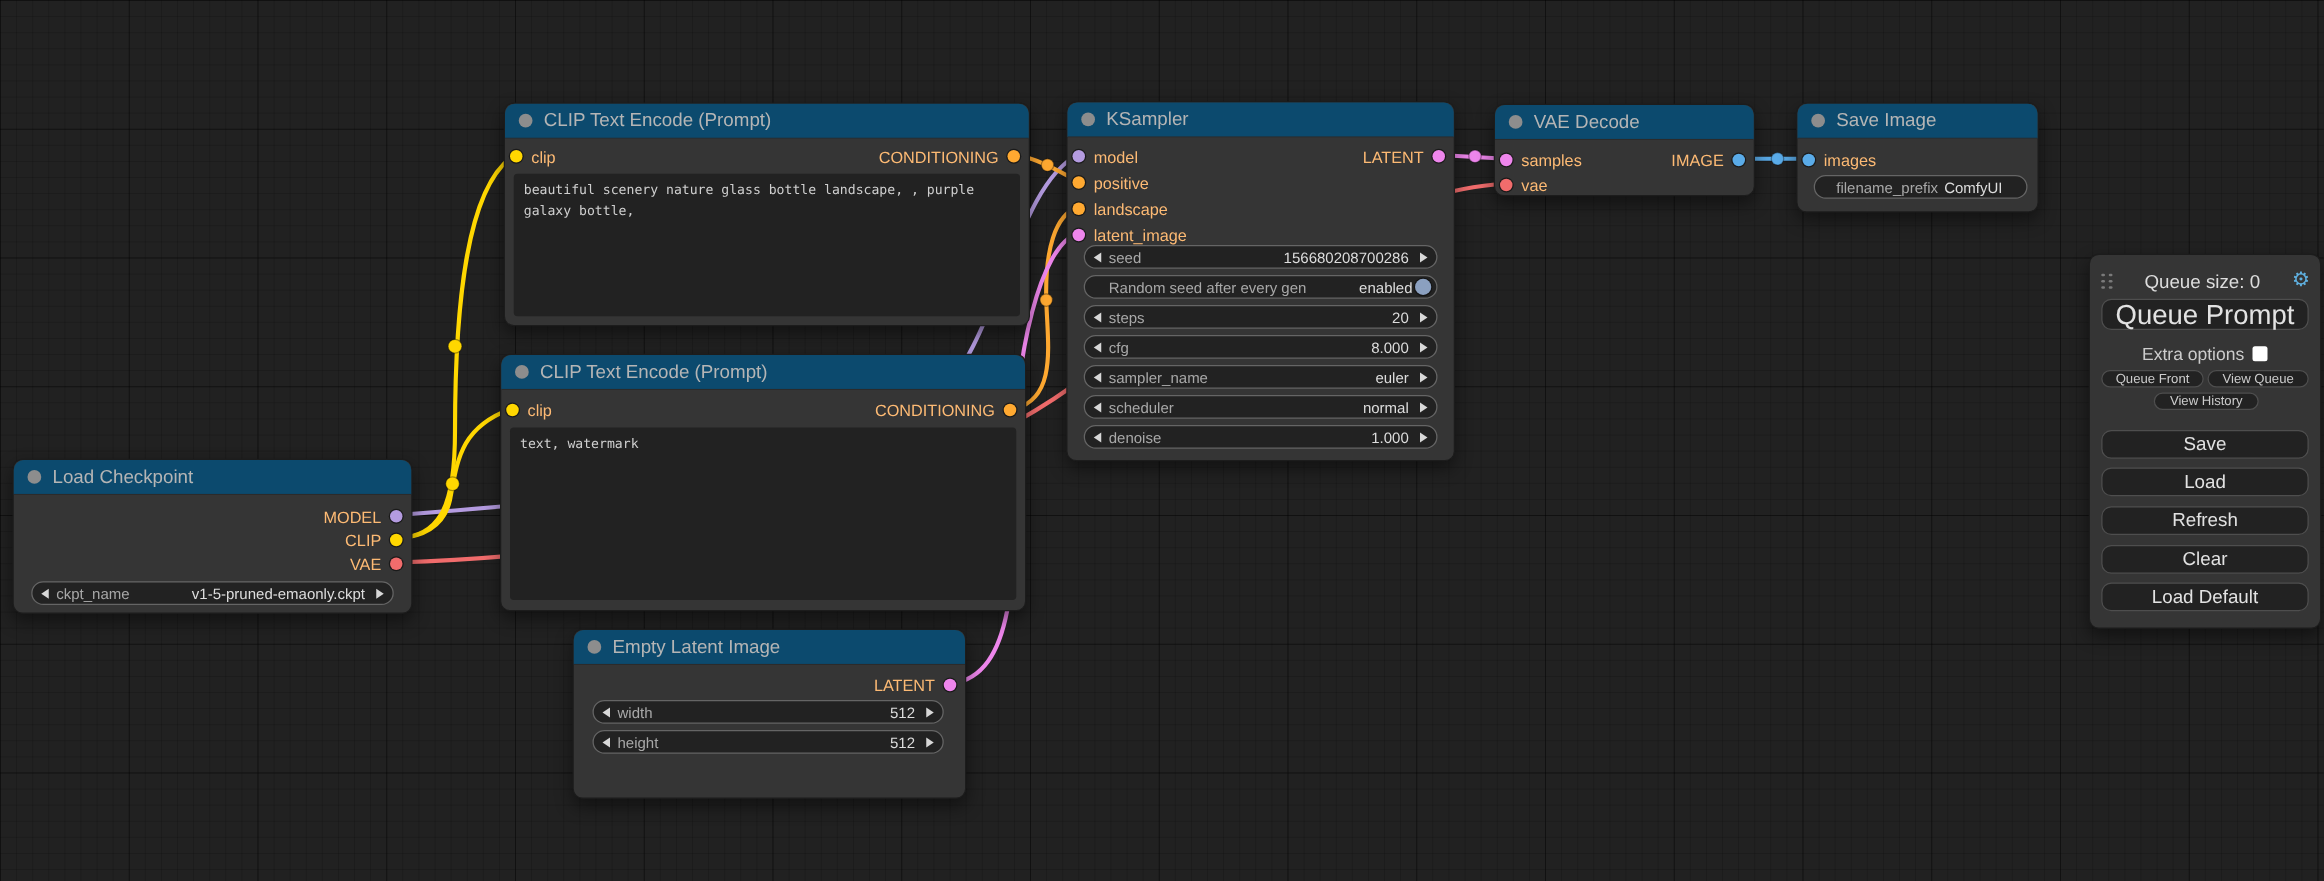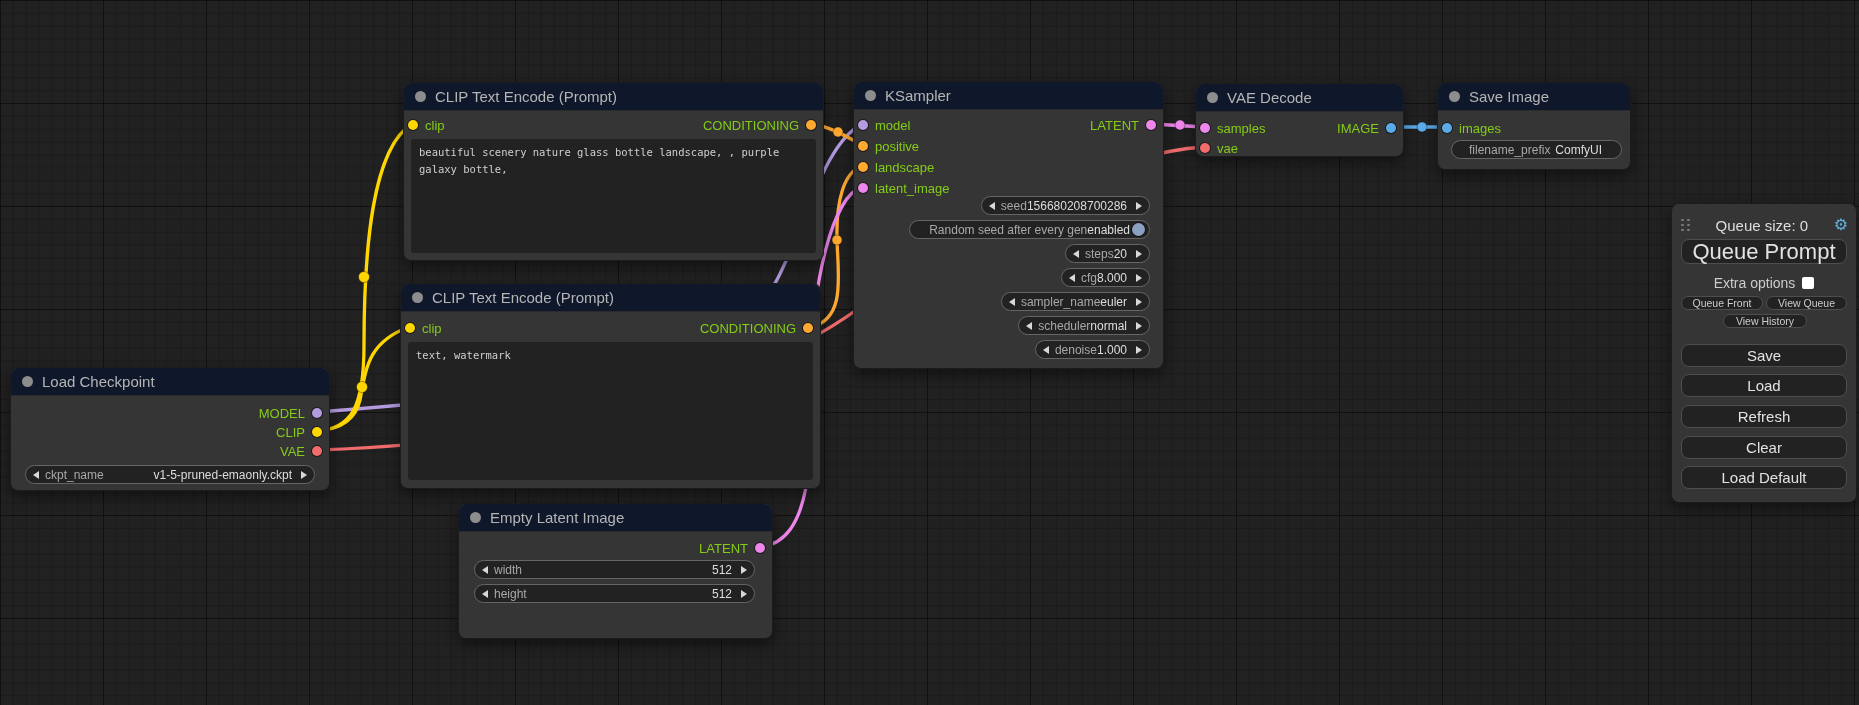--- a/index.html
+++ b/index.html
@@ -16,24 +16,24 @@
   }
   #wires{position:absolute;left:0;top:0;z-index:1;}
   .node{
     position:absolute;z-index:2;background:#353535;border-radius:8px;
     border:1px solid #1c1c1c;box-shadow:0 6px 14px rgba(0,0,0,.45);
     box-sizing:border-box;
   }
   .ntitle{
     height:27px;display:flex;align-items:center;gap:9px;padding:0 11px;
     color:#b5b5b5;font-size:15px;border-bottom:1px solid #2b2b2b;
-    border-radius:8px 8px 0 0;background:#0f172a;
+    border-radius:8px 8px 0 0;background:#0c4a6e;
   }
   .tdot{width:11px;height:11px;border-radius:50%;background:#8d8d8d;flex:0 0 auto;}
-  .port-row{position:absolute;height:18px;display:flex;align-items:center;gap:7px;font-size:13px;color:#84cc16;white-space:nowrap;}
+  .port-row{position:absolute;height:18px;display:flex;align-items:center;gap:7px;font-size:13px;color:#fdba74;white-space:nowrap;}
   .port-row.in{left:4px;}
   .port-row.out{right:7px;flex-direction:row-reverse;}
   .dot{width:10px;height:10px;border-radius:50%;box-shadow:0 0 0 1px rgba(0,0,0,.5);flex:0 0 auto;}
   .pill{
     position:absolute;display:flex;align-items:center;height:19px;
     background:#222;border:1px solid #656565;border-radius:10px;
     padding:0 7px;font-size:12px;box-sizing:border-box;
   }
   .pill .lab{margin-left:6px;color:#a8a8a8;white-space:nowrap;}
   .pill .val{margin-left:auto;color:#ddd;margin-right:9px;white-space:nowrap;}
@@ -199,21 +199,21 @@
     <span>landscape</span>
   </div>
   <div class="port-row in" style="top:97px;">
     <span class="dot" style="background: rgb(238, 134, 236);"></span>
     <span>latent_image</span>
   </div>
   <div class="port-row out" style="top:34px;">
     <span class="dot" style="background: rgb(238, 134, 236);"></span>
     <span>LATENT</span>
   </div>
-  <div class="wstack" style="left:13px;right:13px;top:114px;align-items:flex-end;">
+  <div class="wstack" style="left:13px;right:13px;top:114px;">
     <div class="pill">
       <span class="arr l"></span>
       <span class="lab">seed</span>
       <span class="val">156680208700286</span>
       <span class="arr r"></span>
     </div>
     <div class="pill">
       <span class="lab" style="margin-left:12px;">Random seed after every gen</span>
       <span class="val noarrow">enabled</span>
       <span class="knob" style="background: rgb(139, 160, 192);"></span>

